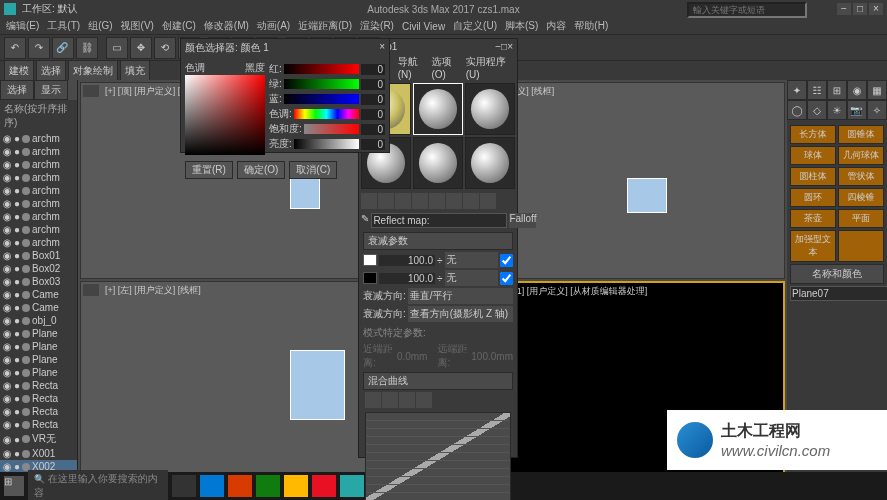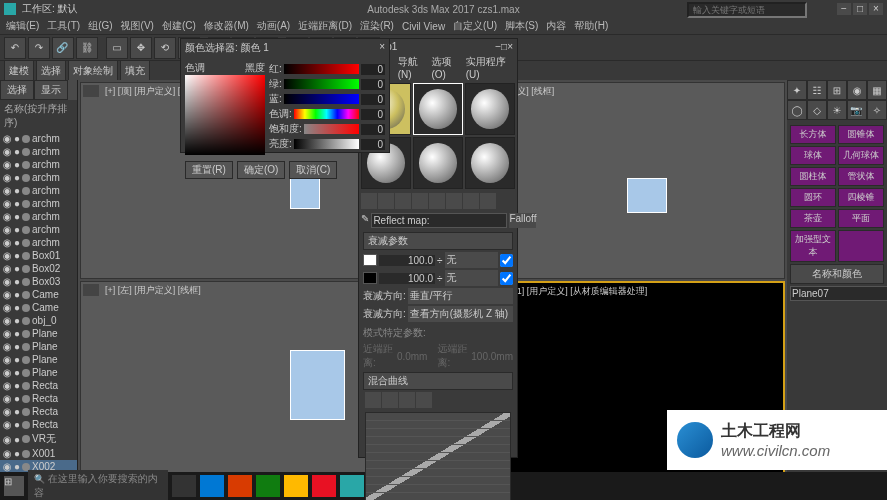--- a/index.html
+++ b/index.html
@@ -27,21 +27,21 @@
 .viewport { background: #5a5a5a; position: relative; border: 1px solid #333; }
 .viewport.active { border: 2px solid #d4a017; }
 .vp-label { position: absolute; top: 2px; left: 24px; color: #ccc; font-size: 9px; }
 .vp-corner { position: absolute; top: 2px; left: 2px; width: 16px; height: 12px; background: #444; }
 .right-panel { width: 100px; background: #393939; }
 .right-tabs { display: flex; flex-wrap: wrap; }
 .right-tab { width: 20px; height: 20px; background: #4a4a4a; border: 1px solid #2a2a2a; display: flex; align-items: center; justify-content: center; }
 .right-section { padding: 3px; }
 .right-section-h { background: #4a4a4a; padding: 2px 4px; text-align: center; border: 1px solid #2a2a2a; }
 .btn-row { display: flex; gap: 2px; margin: 2px 0; }
-.btn-row .pbtn { flex: 1; background: #701a75; padding: 2px; text-align: center; border: 1px solid #2a2a2a; font-size: 9px; }
+.btn-row .pbtn { flex: 1; background: #a16207; padding: 2px; text-align: center; border: 1px solid #2a2a2a; font-size: 9px; }
 .color-picker { position: absolute; top: 38px; left: 180px; width: 210px; height: 115px; background: #3a3a3a; border: 1px solid #222; z-index: 10; }
 .cp-title { background: #3a3a3a; padding: 2px 4px; display: flex; }
 .cp-body { display: flex; padding: 4px; gap: 4px; }
 .cp-gradient { width: 80px; height: 80px; background: linear-gradient(to right, #fff, #f00), linear-gradient(to bottom, transparent, #000); background-blend-mode: multiply; }
 .cp-sliders { flex: 1; }
 .cp-slider-row { display: flex; align-items: center; gap: 2px; margin: 1px 0; }
 .cp-slider-row .sld { flex: 1; height: 10px; background: linear-gradient(to right, #000, #f00); }
 .cp-slider-row .val { width: 24px; background: #222; text-align: right; padding: 0 2px; }
 .cp-footer { display: flex; justify-content: flex-start; gap: 4px; padding: 2px 4px; }
 .cp-footer .fbtn { background: #555; padding: 1px 6px; border: 1px solid #2a2a2a; }

